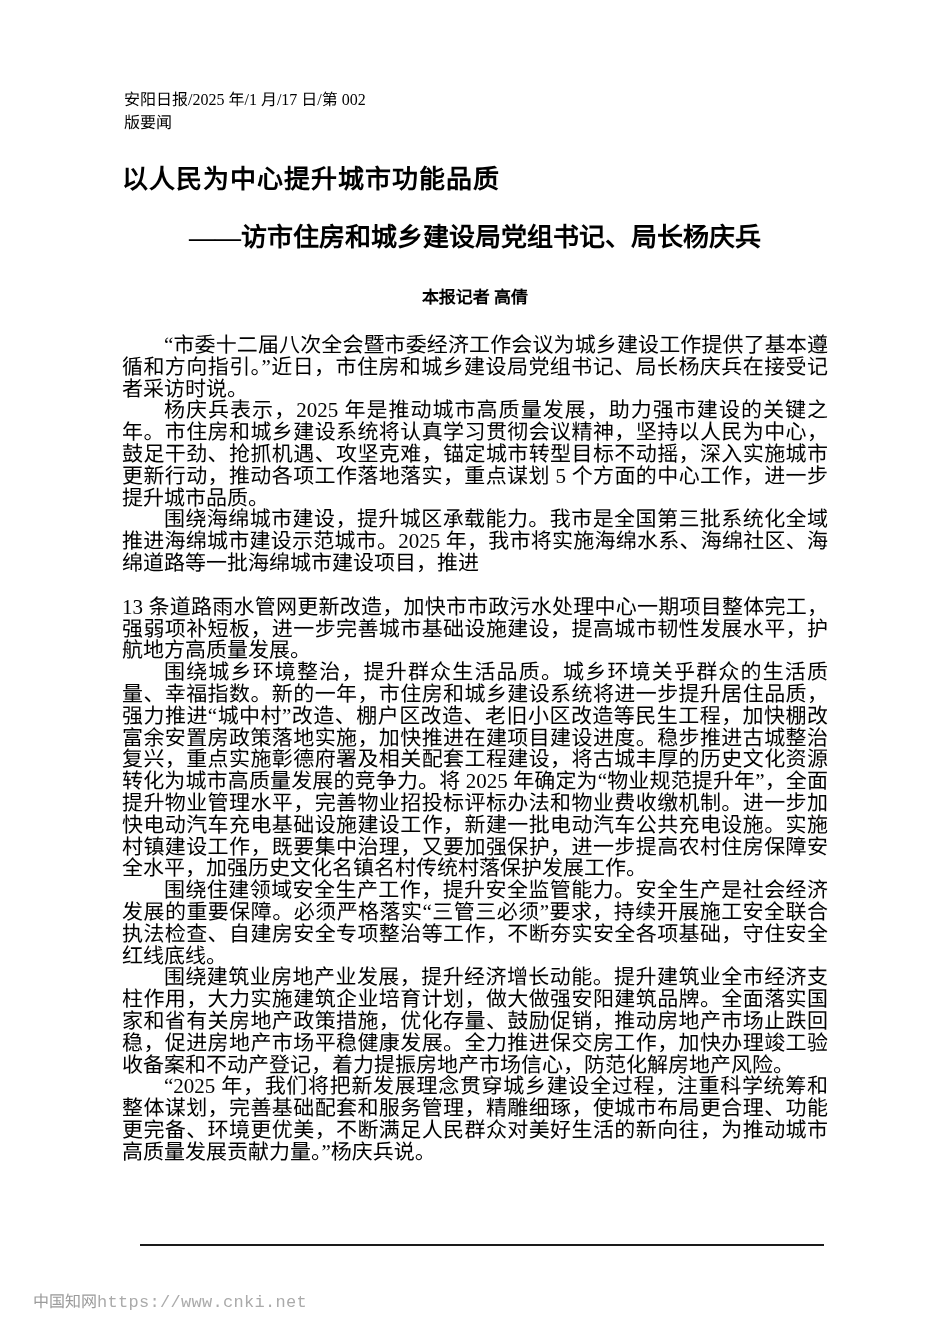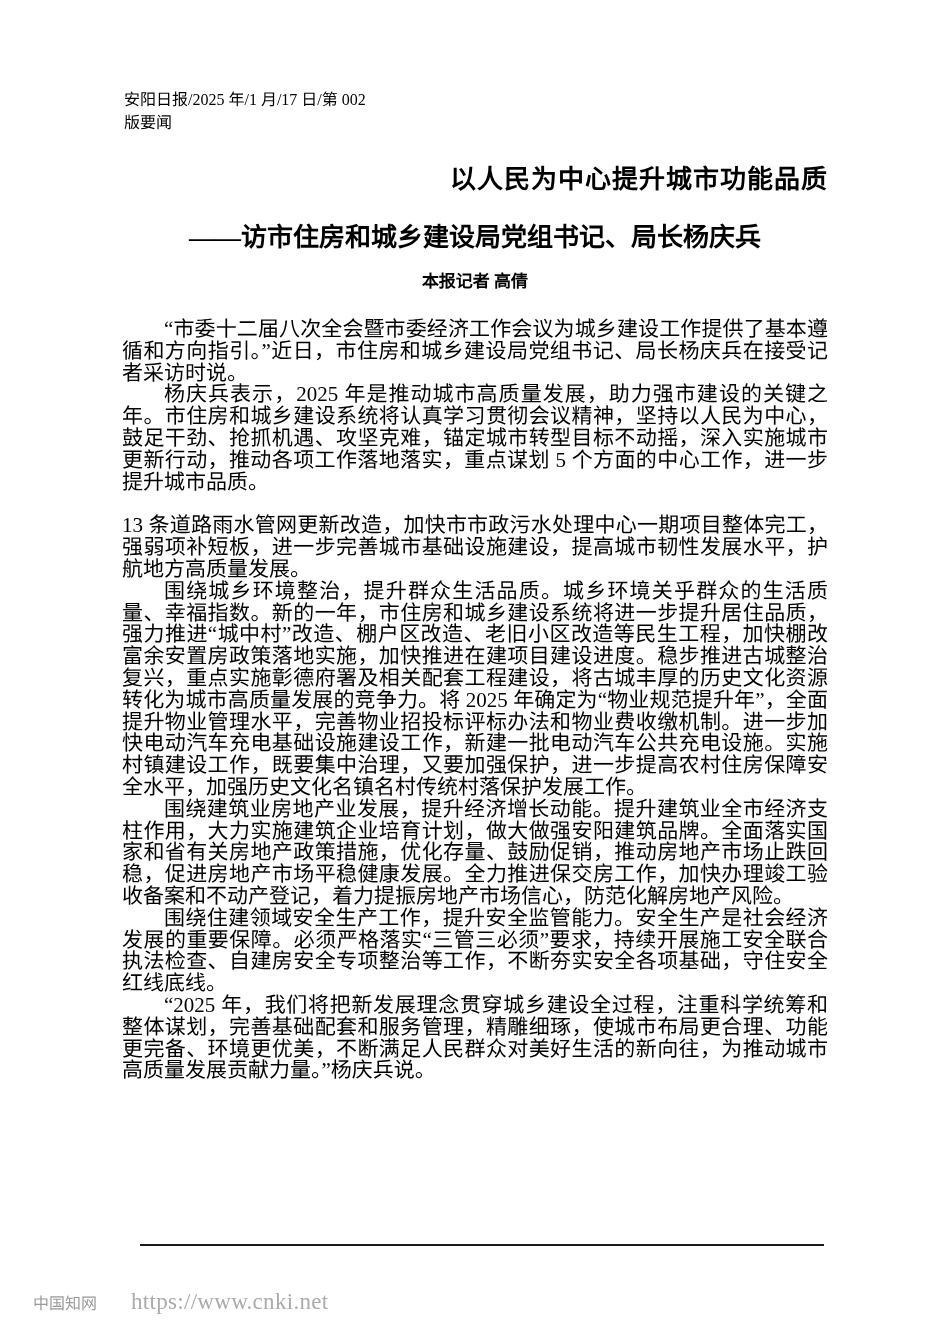--- a/index.html
+++ b/index.html
@@ -31,32 +31,32 @@
     position: absolute;
     left: 122px;
     top: 150px;
     width: 706px;
   }
   .article h1 {
     margin: 13px 0 0 0;
     font-size: 26px;
     line-height: 34px;
     font-weight: 700;
-    text-align: right;
+    text-align: left;
     letter-spacing: 1px;
   }
   .article h2 {
     margin: 28px 0 0 0;
     font-size: 26px;
     line-height: 26px;
     font-weight: 700;
     text-align: center;
   }
   .byline {
-    margin: 20px 0 0 0;
+    margin: 36px 0 0 0;
     font-size: 17px;
     line-height: 21px;
     font-weight: 700;
     text-align: center;
   }
   .body-text {
     margin-top: 27px;
   }
   .body-text p {
     margin: 0;
@@ -88,31 +88,30 @@
     width: 684px;
     height: 2px;
     background: #1a1a1a;
   }
   .watermark {
     position: absolute;
     left: 33px;
     top: 1292px;
     display: flex;
     align-items: baseline;
-    gap: 34px;
   }
   .watermark .wm-name {
     font-size: 16px;
     line-height: 20px;
     font-family: "Liberation Sans", sans-serif;
   }
   .watermark .wm-url {
-    font-size: 23px;
+    font-size: 17px;
     line-height: 20px;
-    font-family: Liberation Serif, serif;
+    font-family: Liberation Mono, monospace;
     letter-spacing: 0.3px;
   }
 </style>
 </head>
 <body>
 
 <div class="page">
 
   <div class="pub-info">
     <div>安阳日报/2025 年/1 月/17 日/第 002</div>
@@ -120,24 +119,25 @@
   </div>
 
   <div class="article">
     <h1>以人民为中心提升城市功能品质</h1>
     <h2>——访市住房和城乡建设局党组书记、局长杨庆兵</h2>
     <div class="byline">本报记者 高倩</div>
 
     <div class="body-text">
       <p>“市委十二届八次全会暨市委经济工作会议为城乡建设工作提供了基本遵循和方向指引。”近日，市住房和城乡建设局党组书记、局长杨庆兵在接受记者采访时说。</p>
       <p>杨庆兵表示，2025 年是推动城市高质量发展，助力强市建设的关键之年。市住房和城乡建设系统将认真学习贯彻会议精神，坚持以人民为中心，鼓足干劲、抢抓机遇、攻坚克难，锚定城市转型目标不动摇，深入实施城市更新行动，推动各项工作落地落实，重点谋划 5 个方面的中心工作，进一步提升城市品质。</p>
+      <p>围绕海绵城市建设，提升城区承载能力。我市是全国第三批系统化全域推进海绵城市建设示范城市。2025 年，我市将实施海绵水系、海绵社区、海绵道路等一批海绵城市建设项目，推进</p>
       <p class="continuation">13 条道路雨水管网更新改造，加快市市政污水处理中心一期项目整体完工，强弱项补短板，进一步完善城市基础设施建设，提高城市韧性发展水平，护航地方高质量发展。</p>
       <p>围绕城乡环境整治，提升群众生活品质。城乡环境关乎群众的生活质量、幸福指数。新的一年，市住房和城乡建设系统将进一步提升居住品质，强力推进“城中村”改造、棚户区改造、老旧小区改造等民生工程，加快棚改富余安置房政策落地实施，加快推进在建项目建设进度。稳步推进古城整治复兴，重点实施彰德府署及相关配套工程建设，将古城丰厚的历史文化资源转化为城市高质量发展的竞争力。将 2025 年确定为“物业规范提升年”，全面提升物业管理水平，完善物业招投标评标办法和物业费收缴机制。进一步加快电动汽车充电基础设施建设工作，新建一批电动汽车公共充电设施。实施村镇建设工作，既要集中治理，又要加强保护，进一步提高农村住房保障安全水平，加强历史文化名镇名村传统村落保护发展工作。</p>
+      <p>围绕住建领域安全生产工作，提升安全监管能力。安全生产是社会经济发展的重要保障。必须严格落实“三管三必须”要求，持续开展施工安全联合执法检查、自建房安全专项整治等工作，不断夯实安全各项基础，守住安全红线底线。</p>
       <p>围绕建筑业房地产业发展，提升经济增长动能。提升建筑业全市经济支柱作用，大力实施建筑企业培育计划，做大做强安阳建筑品牌。全面落实国家和省有关房地产政策措施，优化存量、鼓励促销，推动房地产市场止跌回稳，促进房地产市场平稳健康发展。全力推进保交房工作，加快办理竣工验收备案和不动产登记，着力提振房地产市场信心，防范化解房地产风险。</p>
-      <p>围绕住建领域安全生产工作，提升安全监管能力。安全生产是社会经济发展的重要保障。必须严格落实“三管三必须”要求，持续开展施工安全联合执法检查、自建房安全专项整治等工作，不断夯实安全各项基础，守住安全红线底线。</p>
       <p>“2025 年，我们将把新发展理念贯穿城乡建设全过程，注重科学统筹和整体谋划，完善基础配套和服务管理，精雕细琢，使城市布局更合理、功能更完备、环境更优美，不断满足人民群众对美好生活的新向往，为推动城市高质量发展贡献力量。”杨庆兵说。</p>
     </div>
   </div>
 
 
   <div class="footer-divider"></div>
 
   <div class="watermark">
     <span class="wm-name" style="color: rgb(155, 155, 155);">中国知网</span>
     <span class="wm-url" style="color: rgb(171, 171, 171);">https://www.cnki.net</span>

